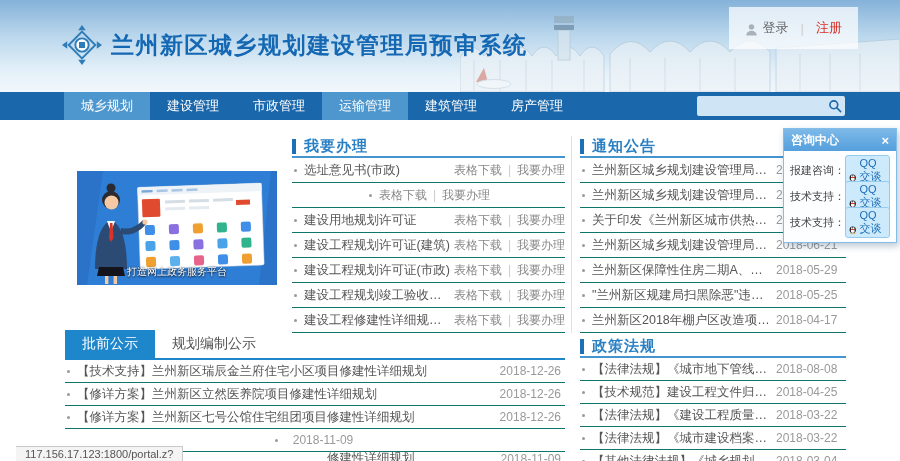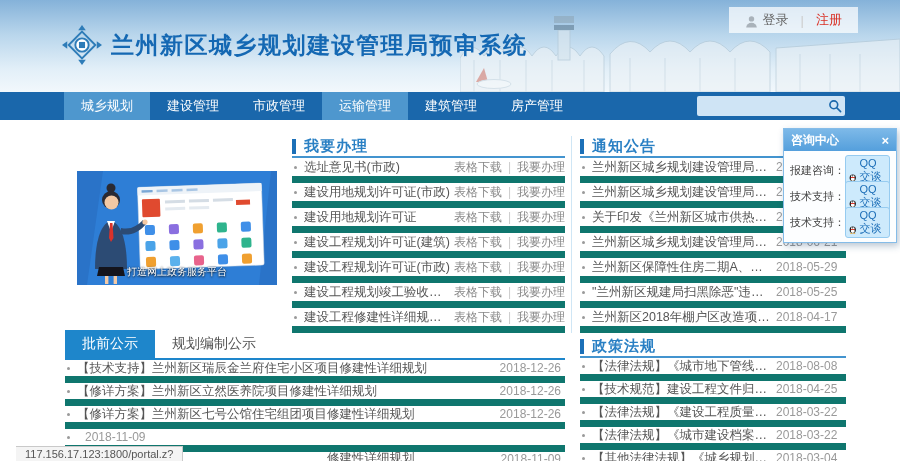--- a/index.html
+++ b/index.html
@@ -8,21 +8,21 @@
   .page { position:relative; width:900px; height:461px; overflow:hidden; background:#fff; }
 
   
   .banner { position:absolute; left:0; top:0; width:900px; height:92px;
     background:linear-gradient(180deg,#85b2d9 0%,#b9d6ec 38%,#e2eff8 75%,#f2f8fc 100%); }
   .banner-photo { position:absolute; right:0; top:16px; opacity:.6; }
   .brand { position:absolute; left:62px; top:25px; display:flex; align-items:center; }
   .logo { margin-right:9px; }
   .site-title { font-size:23px; color:#1468b3; font-weight:bold; letter-spacing:1.5px; }
   .auth { position:absolute; right:42px; top:7px; display:flex; align-items:center;
-    background:rgba(255,255,255,.72); padding:4px 16px; font-size:13px; color:#666; }
+    background:rgba(255,255,255,.72); padding:12px 16px; font-size:13px; color:#666; }
   .auth .p-icon { margin-right:5px; position:relative; top:1px; }
   .auth .a-div { color:#ccc; margin:0 12px; }
   .login { color:#666; text-decoration:none; display:flex; align-items:center; cursor:pointer; }
   .register { color:#d93025; text-decoration:none; cursor:pointer; }
 
   
   .nav { position:absolute; left:0; top:92px; width:900px; height:28px; background:#1a67ab;
     display:flex; padding-left:64px; }
   .nav a { display:block; color:#fff; font-size:13px; line-height:28px; padding:0 17px;
     text-decoration:none; cursor:pointer; }
@@ -32,21 +32,21 @@
   .search-input { position:absolute; left:4px; top:0; width:120px; height:20px; border:0;
     background:transparent; font-size:12px; color:#333; outline:none; }
   .search-btn { position:absolute; right:3px; top:3px; cursor:pointer; line-height:0; }
 
   
   .sec-head { display:flex; align-items:center; height:22px; border-bottom:2px solid #4394cf; }
   .sec-bar { width:4px; height:15px; background:#1c70b8; margin-right:8px; }
   .sec-title { font-size:15px; color:#2a80c4; font-weight:bold; letter-spacing:1px; }
 
   ul.rows { list-style:none; }
-  .row { display:flex; align-items:center; border-bottom:7px solid #0f766e; font-size:12.5px; color:#555; }
+  .row { display:flex; align-items:center; border-bottom:1px solid #0f766e; font-size:12.5px; color:#555;justify-content:center; }
   .dot { width:3px; height:3px; background:#9a9a9a; border-radius:50%; margin:0 7px 0 2px; flex:none; }
   .row .txt { flex:1; white-space:nowrap; overflow:hidden; text-overflow:ellipsis; cursor:pointer; }
   .row .date { color:#999; font-size:12px; flex:none; }
 
   
   .services { position:absolute; left:292px; top:136px; width:280px; border-right:1px solid #cfe6f5; padding-right:6px; }
   .services .row { height:25px; }
   .svc-actions { flex:none; color:#888; font-size:12px; display:flex; align-items:center; }
   .svc-actions a { color:#888; text-decoration:none; cursor:pointer; }
   .svc-actions .sep { color:#ccc; margin:0 6px; }
@@ -242,21 +242,20 @@
           <span class="txt">选址意见书(市政)</span>
           <span class="svc-actions">
             <a>表格下载</a>
             <span class="sep">|</span>
             <a>我要办理</a>
           </span>
         </li>
 
         <li class="row">
           <span class="dot"></span>
-          <span class="txt">建设用地规划许可证(市政)</span>
           <span class="svc-actions">
             <a>表格下载</a>
             <span class="sep">|</span>
             <a>我要办理</a>
           </span>
         </li>
 
         <li class="row">
           <span class="dot"></span>
           <span class="txt">建设用地规划许可证</span>

